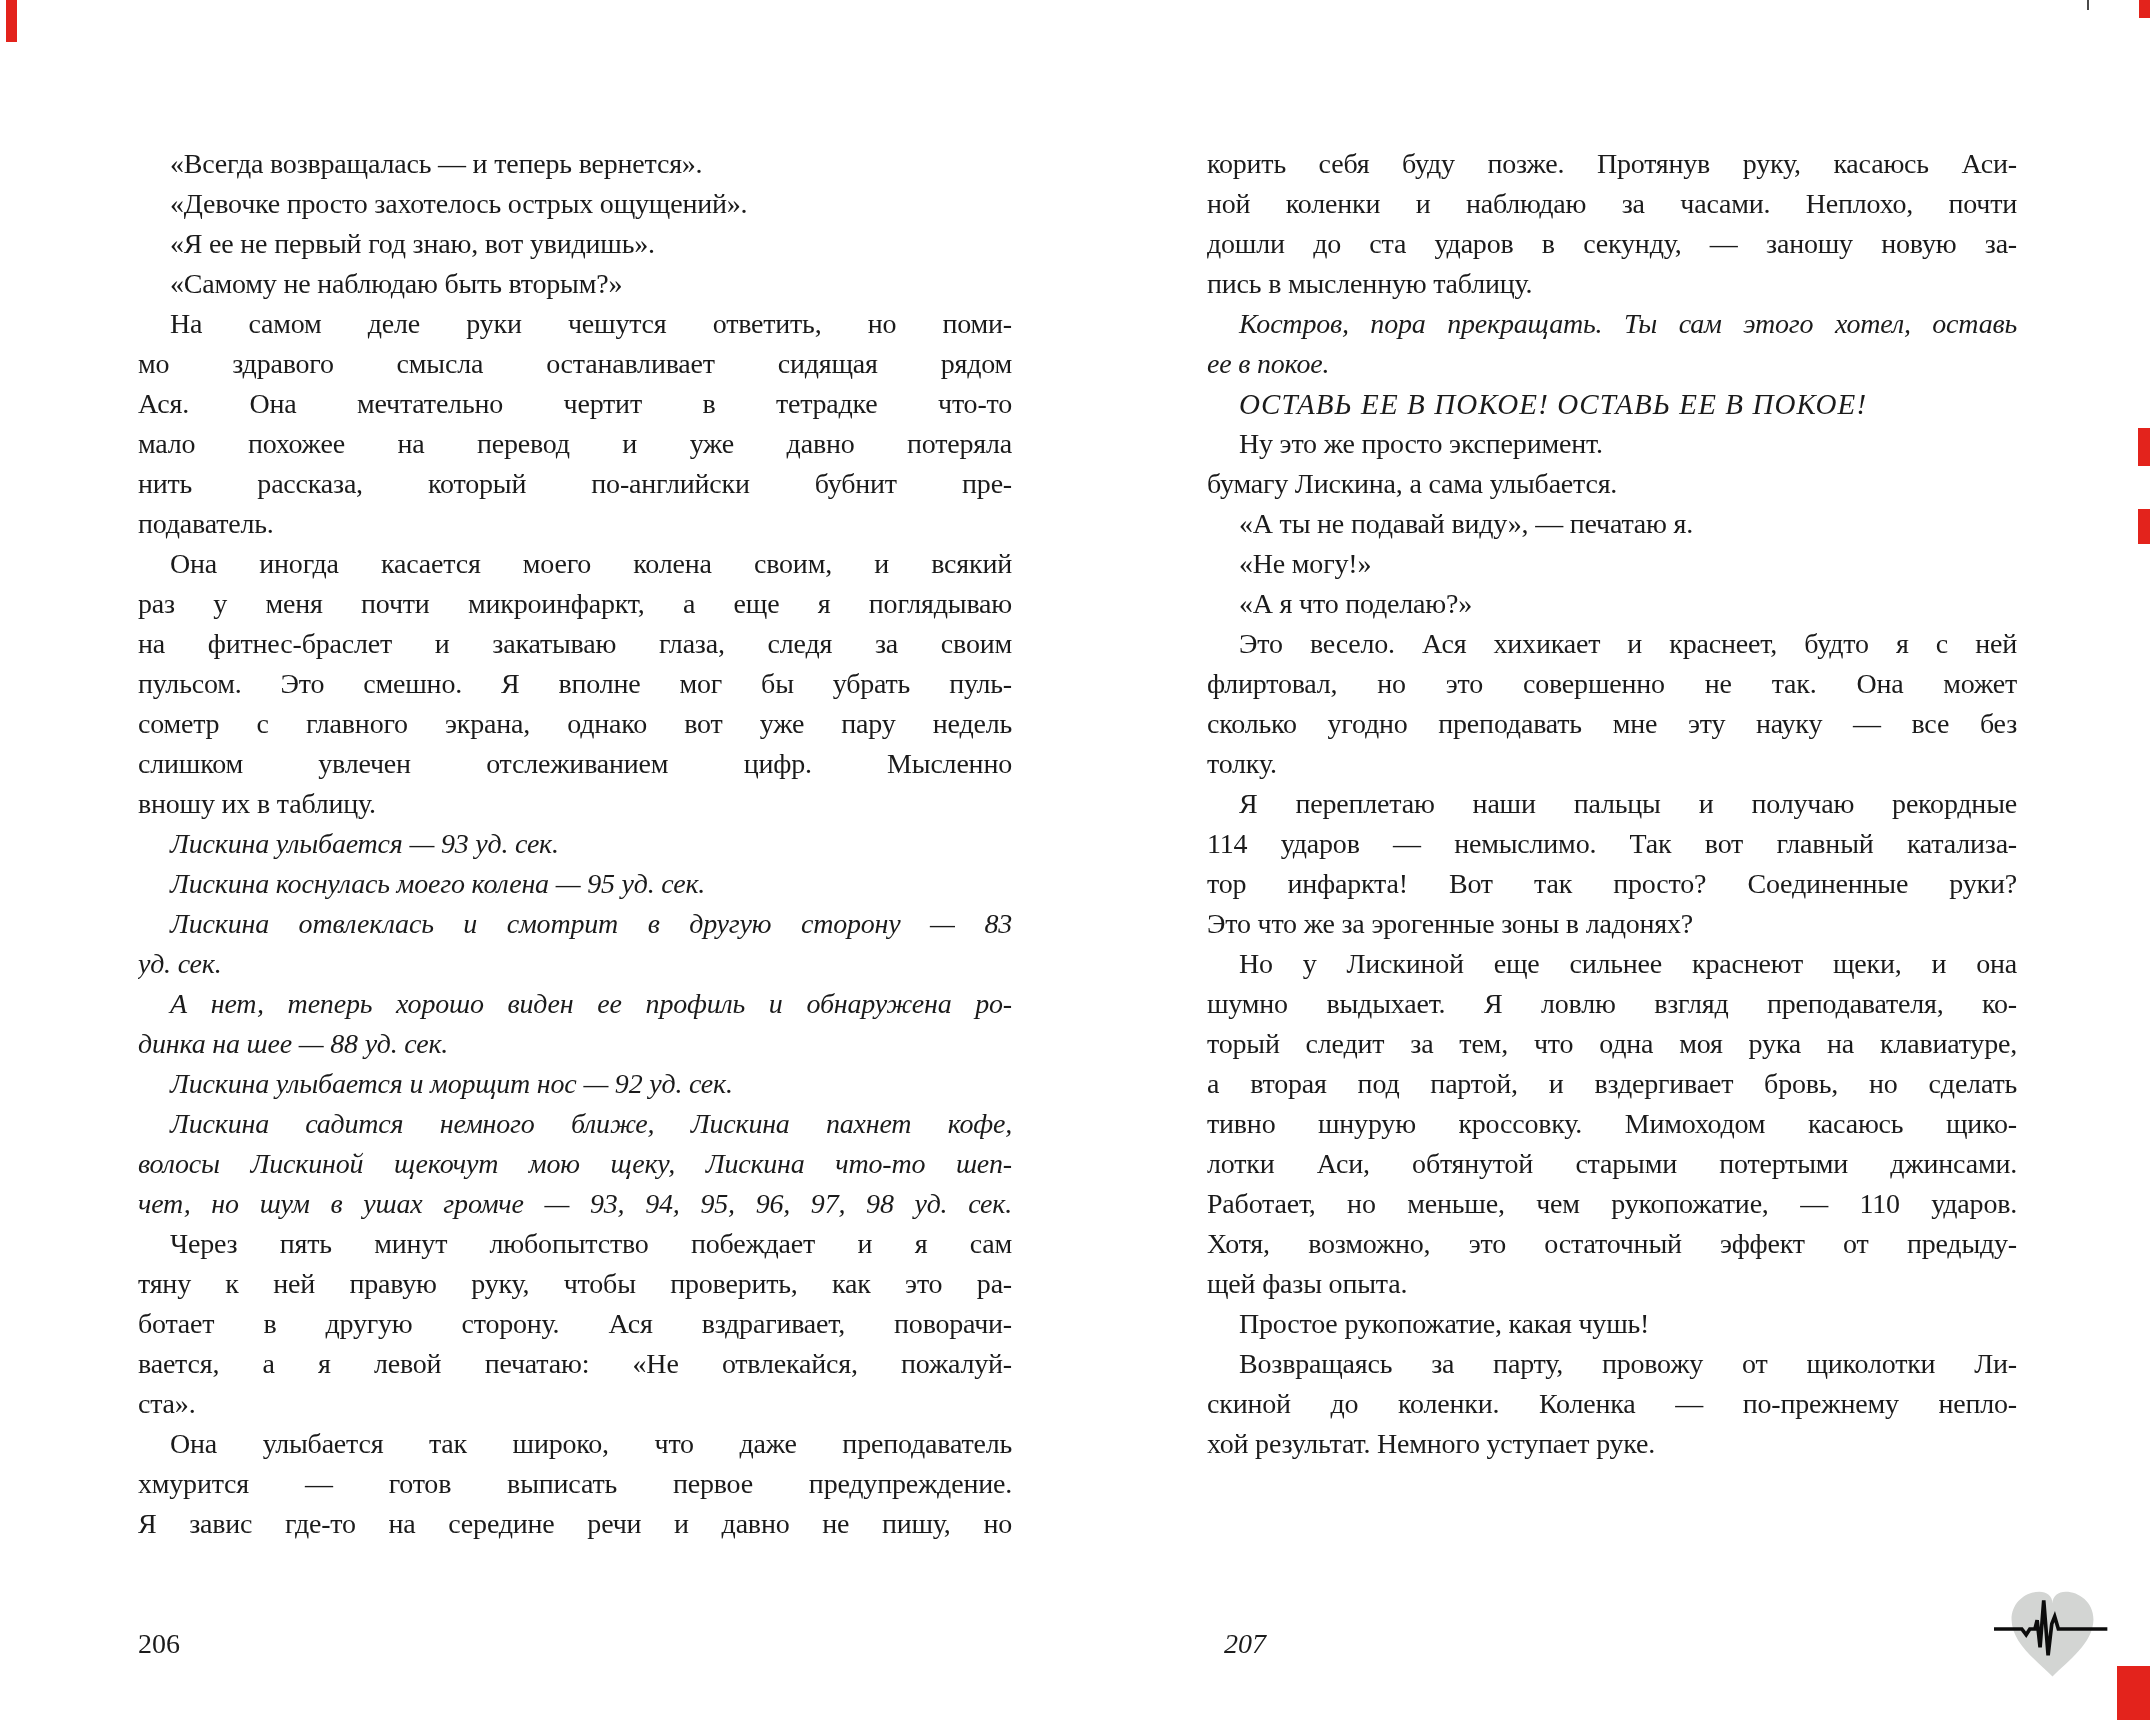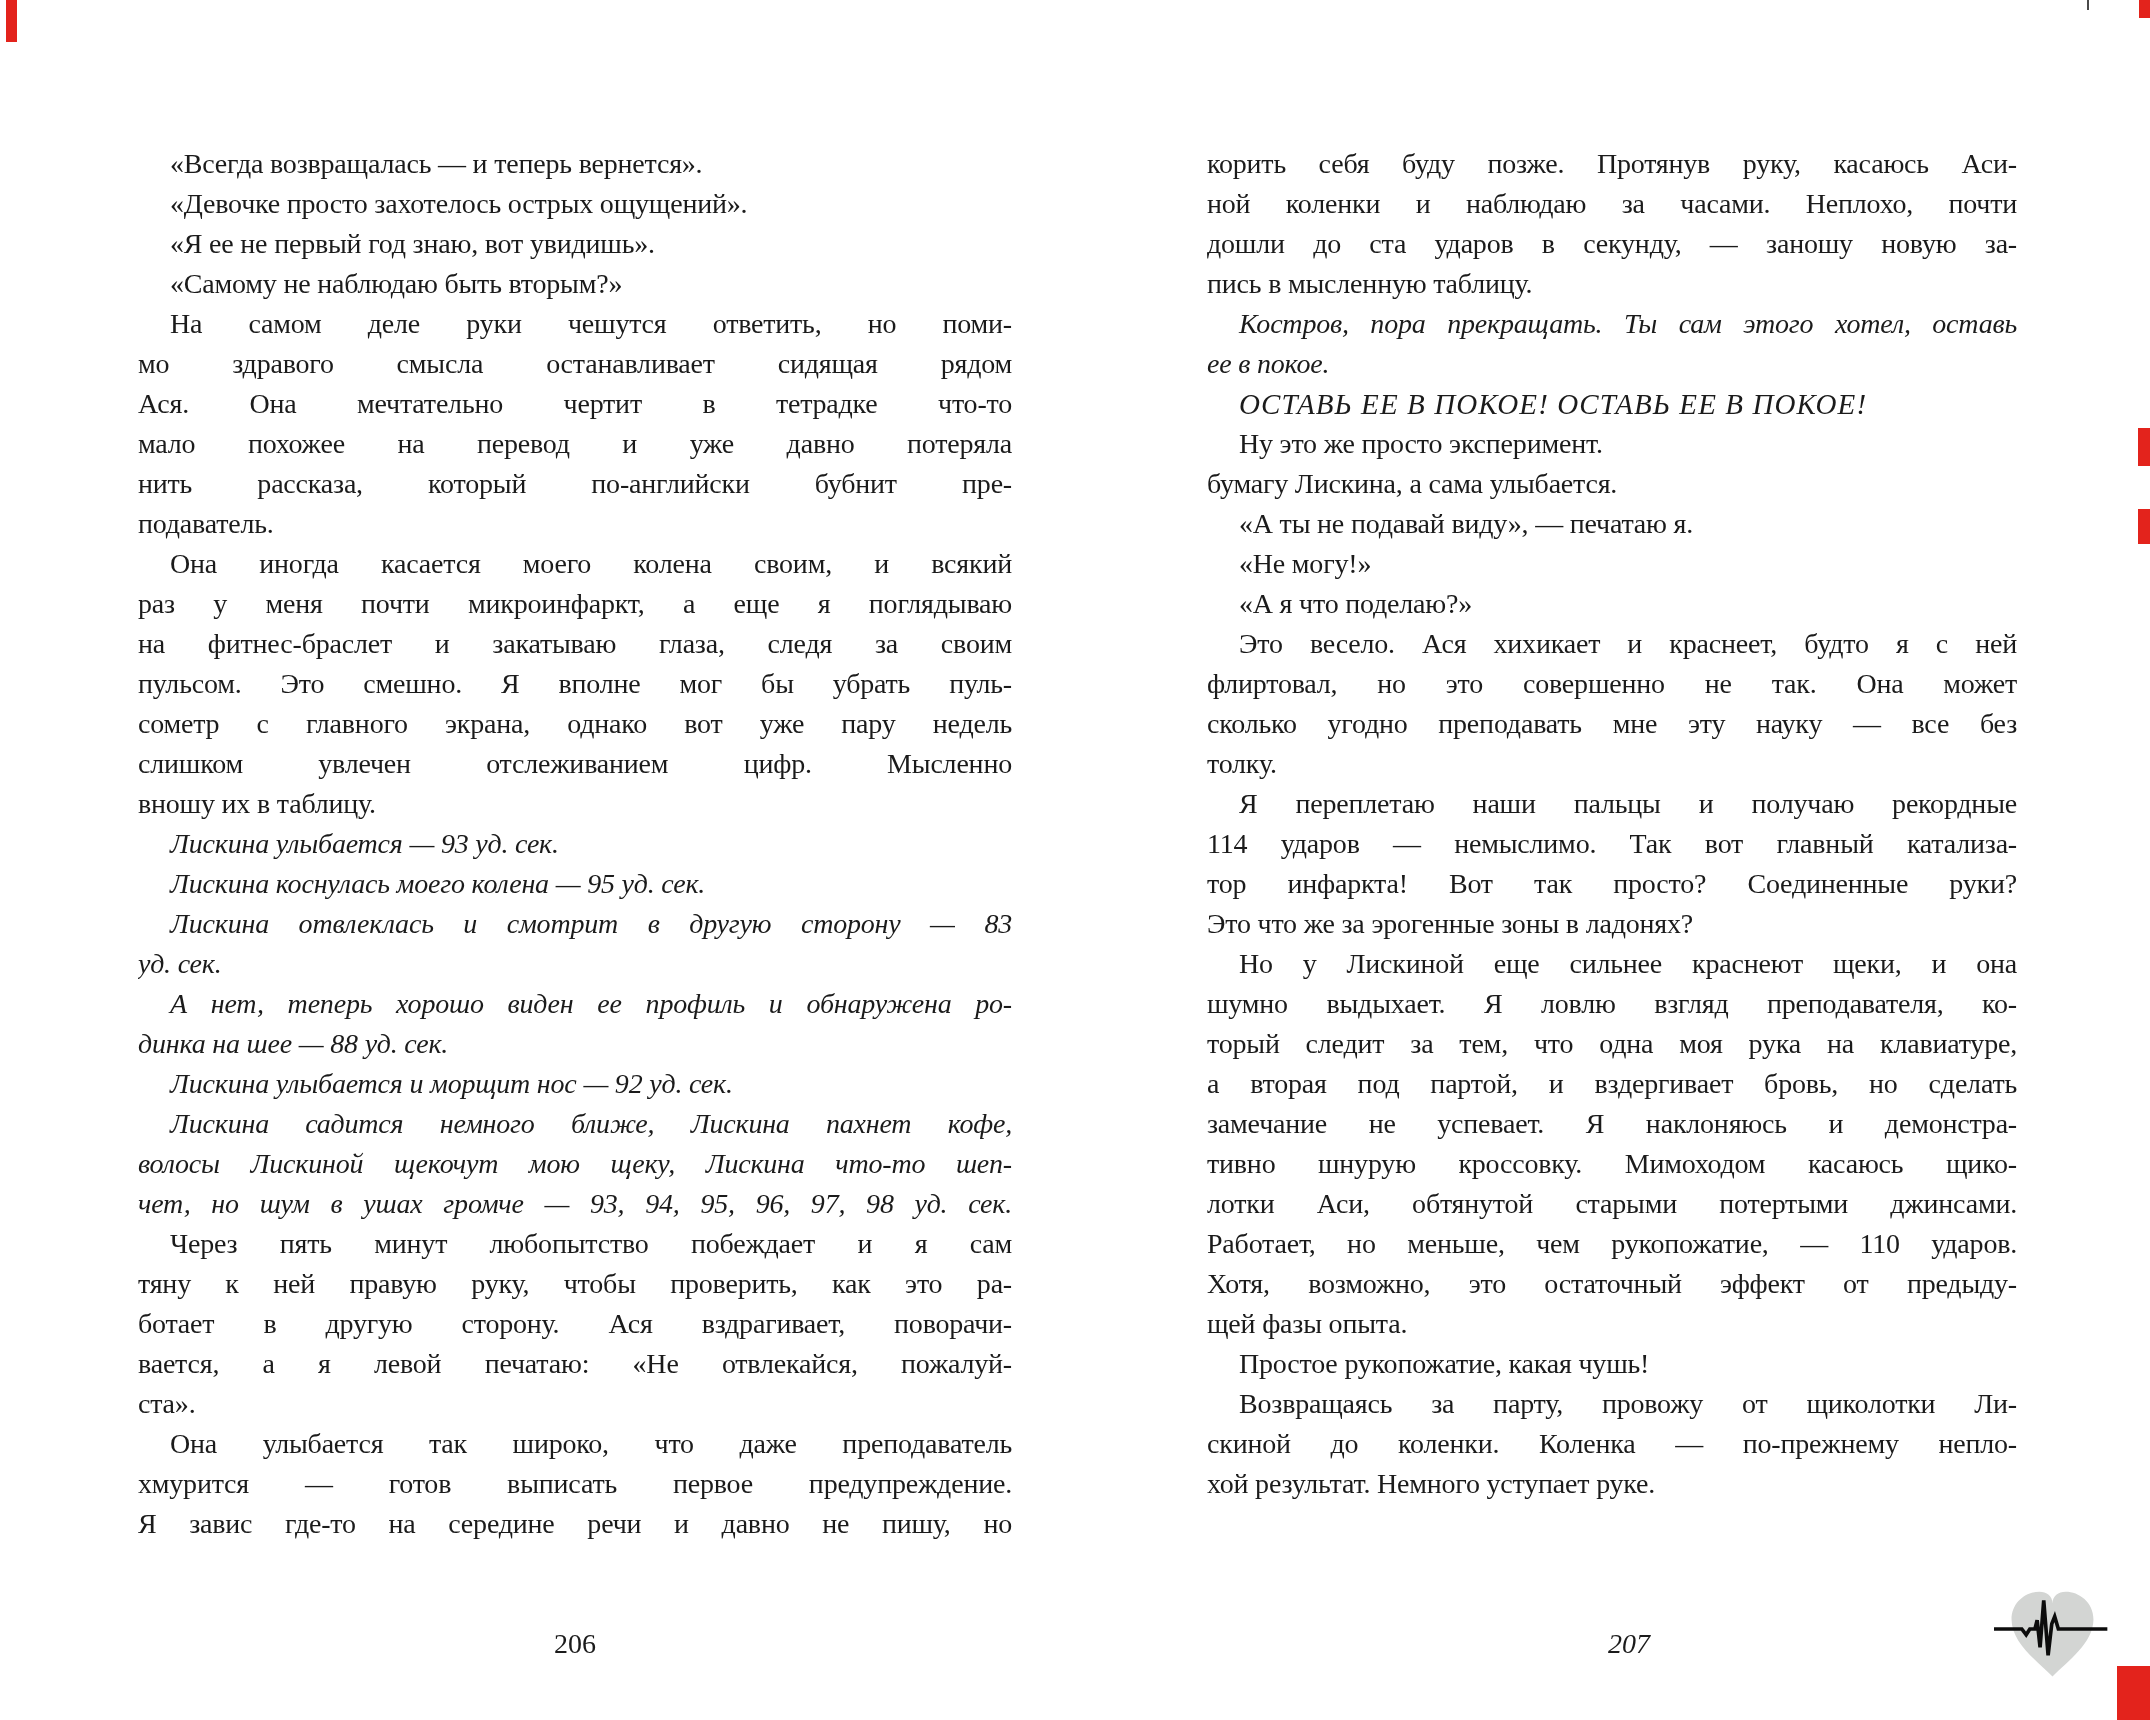--- a/index.html
+++ b/index.html
@@ -35,21 +35,21 @@
     text-align-last: justify;
     text-justify: inter-word;
   }
   .line.indent { padding-left: 32px; }
   .line.italic { font-style: italic; }
   .line.caps   { letter-spacing: 1.1px; font-size: 29px; }
   .page-number {
     position: absolute;
     top: 1628px;
     font-size: 28px;
-    text-align: center;
+    text-align: left;
     letter-spacing: 0;
   }
   #page-number-left  { left: 138px;  width: 874px; }
   #page-number-right { left: 1224px; width: 810px; font-style: italic; }
   .edge-mark { position: absolute; }
   #heart-pulse { position: absolute; left: 1994px; top: 1580px; width: 117px; height: 117px; }
 </style>
 </head>
 <body>
 
@@ -111,21 +111,20 @@
       <div class="line fill">сколько угодно преподавать мне эту науку — все без</div>
       <div class="line">толку.</div>
       <div class="line fill indent">Я переплетаю наши пальцы и получаю рекордные</div>
       <div class="line fill">114 ударов — немыслимо. Так вот главный катализа-</div>
       <div class="line fill">тор инфаркта! Вот так просто? Соединенные руки?</div>
       <div class="line">Это что же за эрогенные зоны в ладонях?</div>
       <div class="line fill indent">Но у Лискиной еще сильнее краснеют щеки, и она</div>
       <div class="line fill">шумно выдыхает. Я ловлю взгляд преподавателя, ко-</div>
       <div class="line fill">торый следит за тем, что одна моя рука на клавиатуре,</div>
       <div class="line fill">а вторая под партой, и вздергивает бровь, но сделать</div>
-      <div class="line fill">замечание не успевает. Я наклоняюсь и демонстра-</div>
       <div class="line fill">тивно шнурую кроссовку. Мимоходом касаюсь щико-</div>
       <div class="line fill">лотки Аси, обтянутой старыми потертыми джинсами.</div>
       <div class="line fill">Работает, но меньше, чем рукопожатие, — 110 ударов.</div>
       <div class="line fill">Хотя, возможно, это остаточный эффект от предыду-</div>
       <div class="line">щей фазы опыта.</div>
       <div class="line indent">Простое рукопожатие, какая чушь!</div>
       <div class="line fill indent">Возвращаясь за парту, провожу от щиколотки Ли-</div>
       <div class="line fill">скиной до коленки. Коленка — по-прежнему непло-</div>
       <div class="line">хой результат. Немного уступает руке.</div>
     </div>

